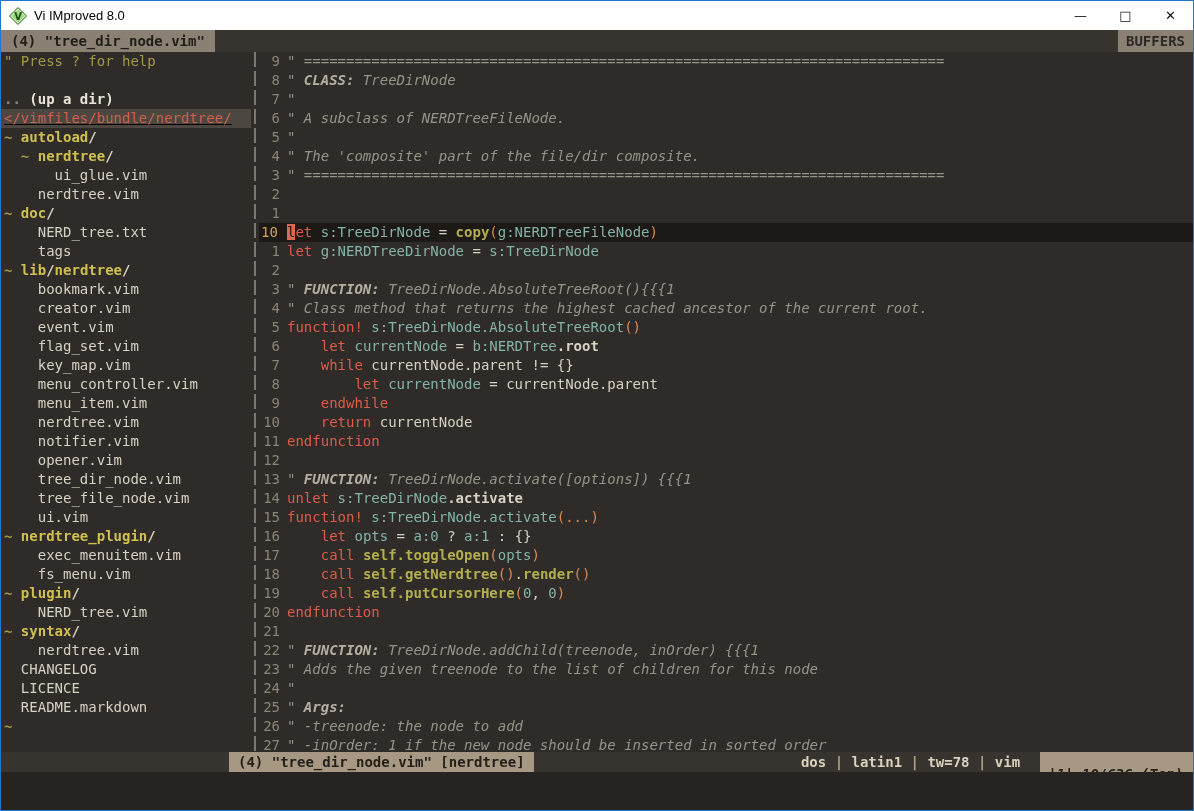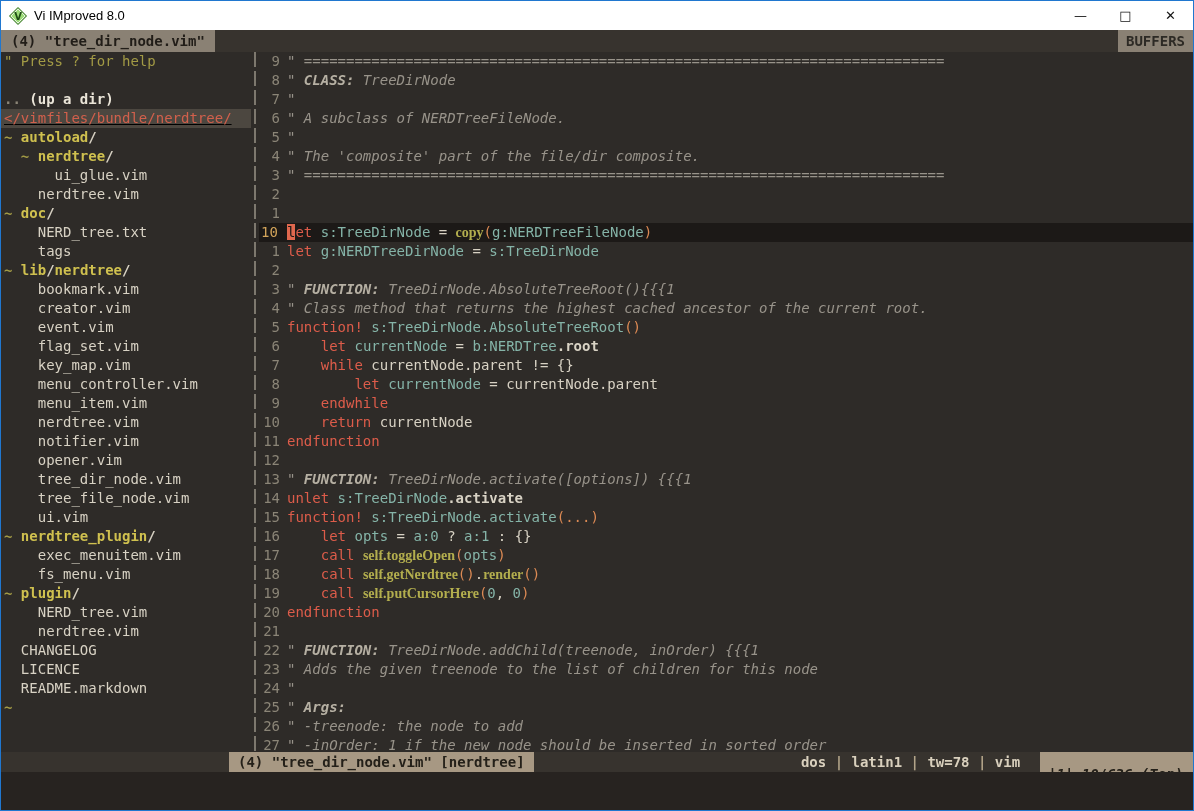--- a/index.html
+++ b/index.html
@@ -46,21 +46,21 @@
   .tline{height:19px;white-space:pre;}
   .tline.hl{background:var(--root_bg);margin-left:-3px;padding-left:3px;text-decoration:underline;}
   .eline{height:19px;display:flex;white-space:pre;}
   .eline.cur{background:var(--cursorline);}
   .lnum{width:28px;flex:none;text-align:right;padding-right:7px;color:var(--linenr);}
   .eline.cur .lnum{text-align:left;padding-left:2px;color:var(--gold);}
   .code{white-space:pre;}
   
   .st-k{color:var(--red);}
   .st-i{color:var(--cyan);}
-  .st-f{color:var(--olive);font-weight:bold;font-family:Liberation Serif, serif;}
+  .st-f{color:var(--olive);font-weight:bold;}
   .st-o{color:var(--orange);}
   .st-n{color:var(--fg);}
   .st-nb{color:var(--fg);font-weight:bold;}
   .st-c{color:var(--comment);font-style:italic;}
   .st-ct{color:var(--comment_title);font-style:italic;font-weight:bold;}
   .st-cur{background:var(--cursor_bg);color:#1b1816;}
   
   .st-h{color:var(--tree_tilde);}
   .st-dim{color:var(--linenr);font-weight:bold;}
   .st-b{color:#eae5d8;font-weight:bold;margin-top:35px;}
@@ -134,20 +134,21 @@
         <div class="tline"><span class="st-n">    </span><span class="st-fi">notifier.vim</span></div>
         <div class="tline"><span class="st-n">    </span><span class="st-fi">opener.vim</span></div>
         <div class="tline"><span class="st-n">    </span><span class="st-fi">tree_dir_node.vim</span></div>
         <div class="tline"><span class="st-n">    </span><span class="st-fi">tree_file_node.vim</span></div>
         <div class="tline"><span class="st-n">    </span><span class="st-fi">ui.vim</span></div>
         <div class="tline"><span class="st-t">~ </span><span class="st-d">nerdtree_plugin</span><span class="st-s">/</span></div>
         <div class="tline"><span class="st-n">    </span><span class="st-fi">exec_menuitem.vim</span></div>
         <div class="tline"><span class="st-n">    </span><span class="st-fi">fs_menu.vim</span></div>
         <div class="tline"><span class="st-t">~ </span><span class="st-d">plugin</span><span class="st-s">/</span></div>
         <div class="tline"><span class="st-n">    </span><span class="st-fi">NERD_tree.vim</span></div>
+        <div class="tline"><span class="st-t">~ </span><span class="st-d">syntax</span><span class="st-s">/</span></div>
         <div class="tline"><span class="st-n">    </span><span class="st-fi">nerdtree.vim</span></div>
         <div class="tline"><span class="st-n">  </span><span class="st-fi">CHANGELOG</span></div>
         <div class="tline"><span class="st-n">  </span><span class="st-fi">LICENCE</span></div>
         <div class="tline"><span class="st-n">  </span><span class="st-fi">README.markdown</span></div>
         <div class="tline"><span class="st-t">~</span></div>
       </div>
     <div class="vsep"></div>
     <div class="editor" id="editor">
         <div class="eline"><span class="lnum">9</span><span class="code"><span class="st-c">" ============================================================================</span></span></div>
         <div class="eline"><span class="lnum">8</span><span class="code"><span class="st-c">" </span><span class="st-ct">CLASS:</span><span class="st-c"> TreeDirNode</span></span></div>

